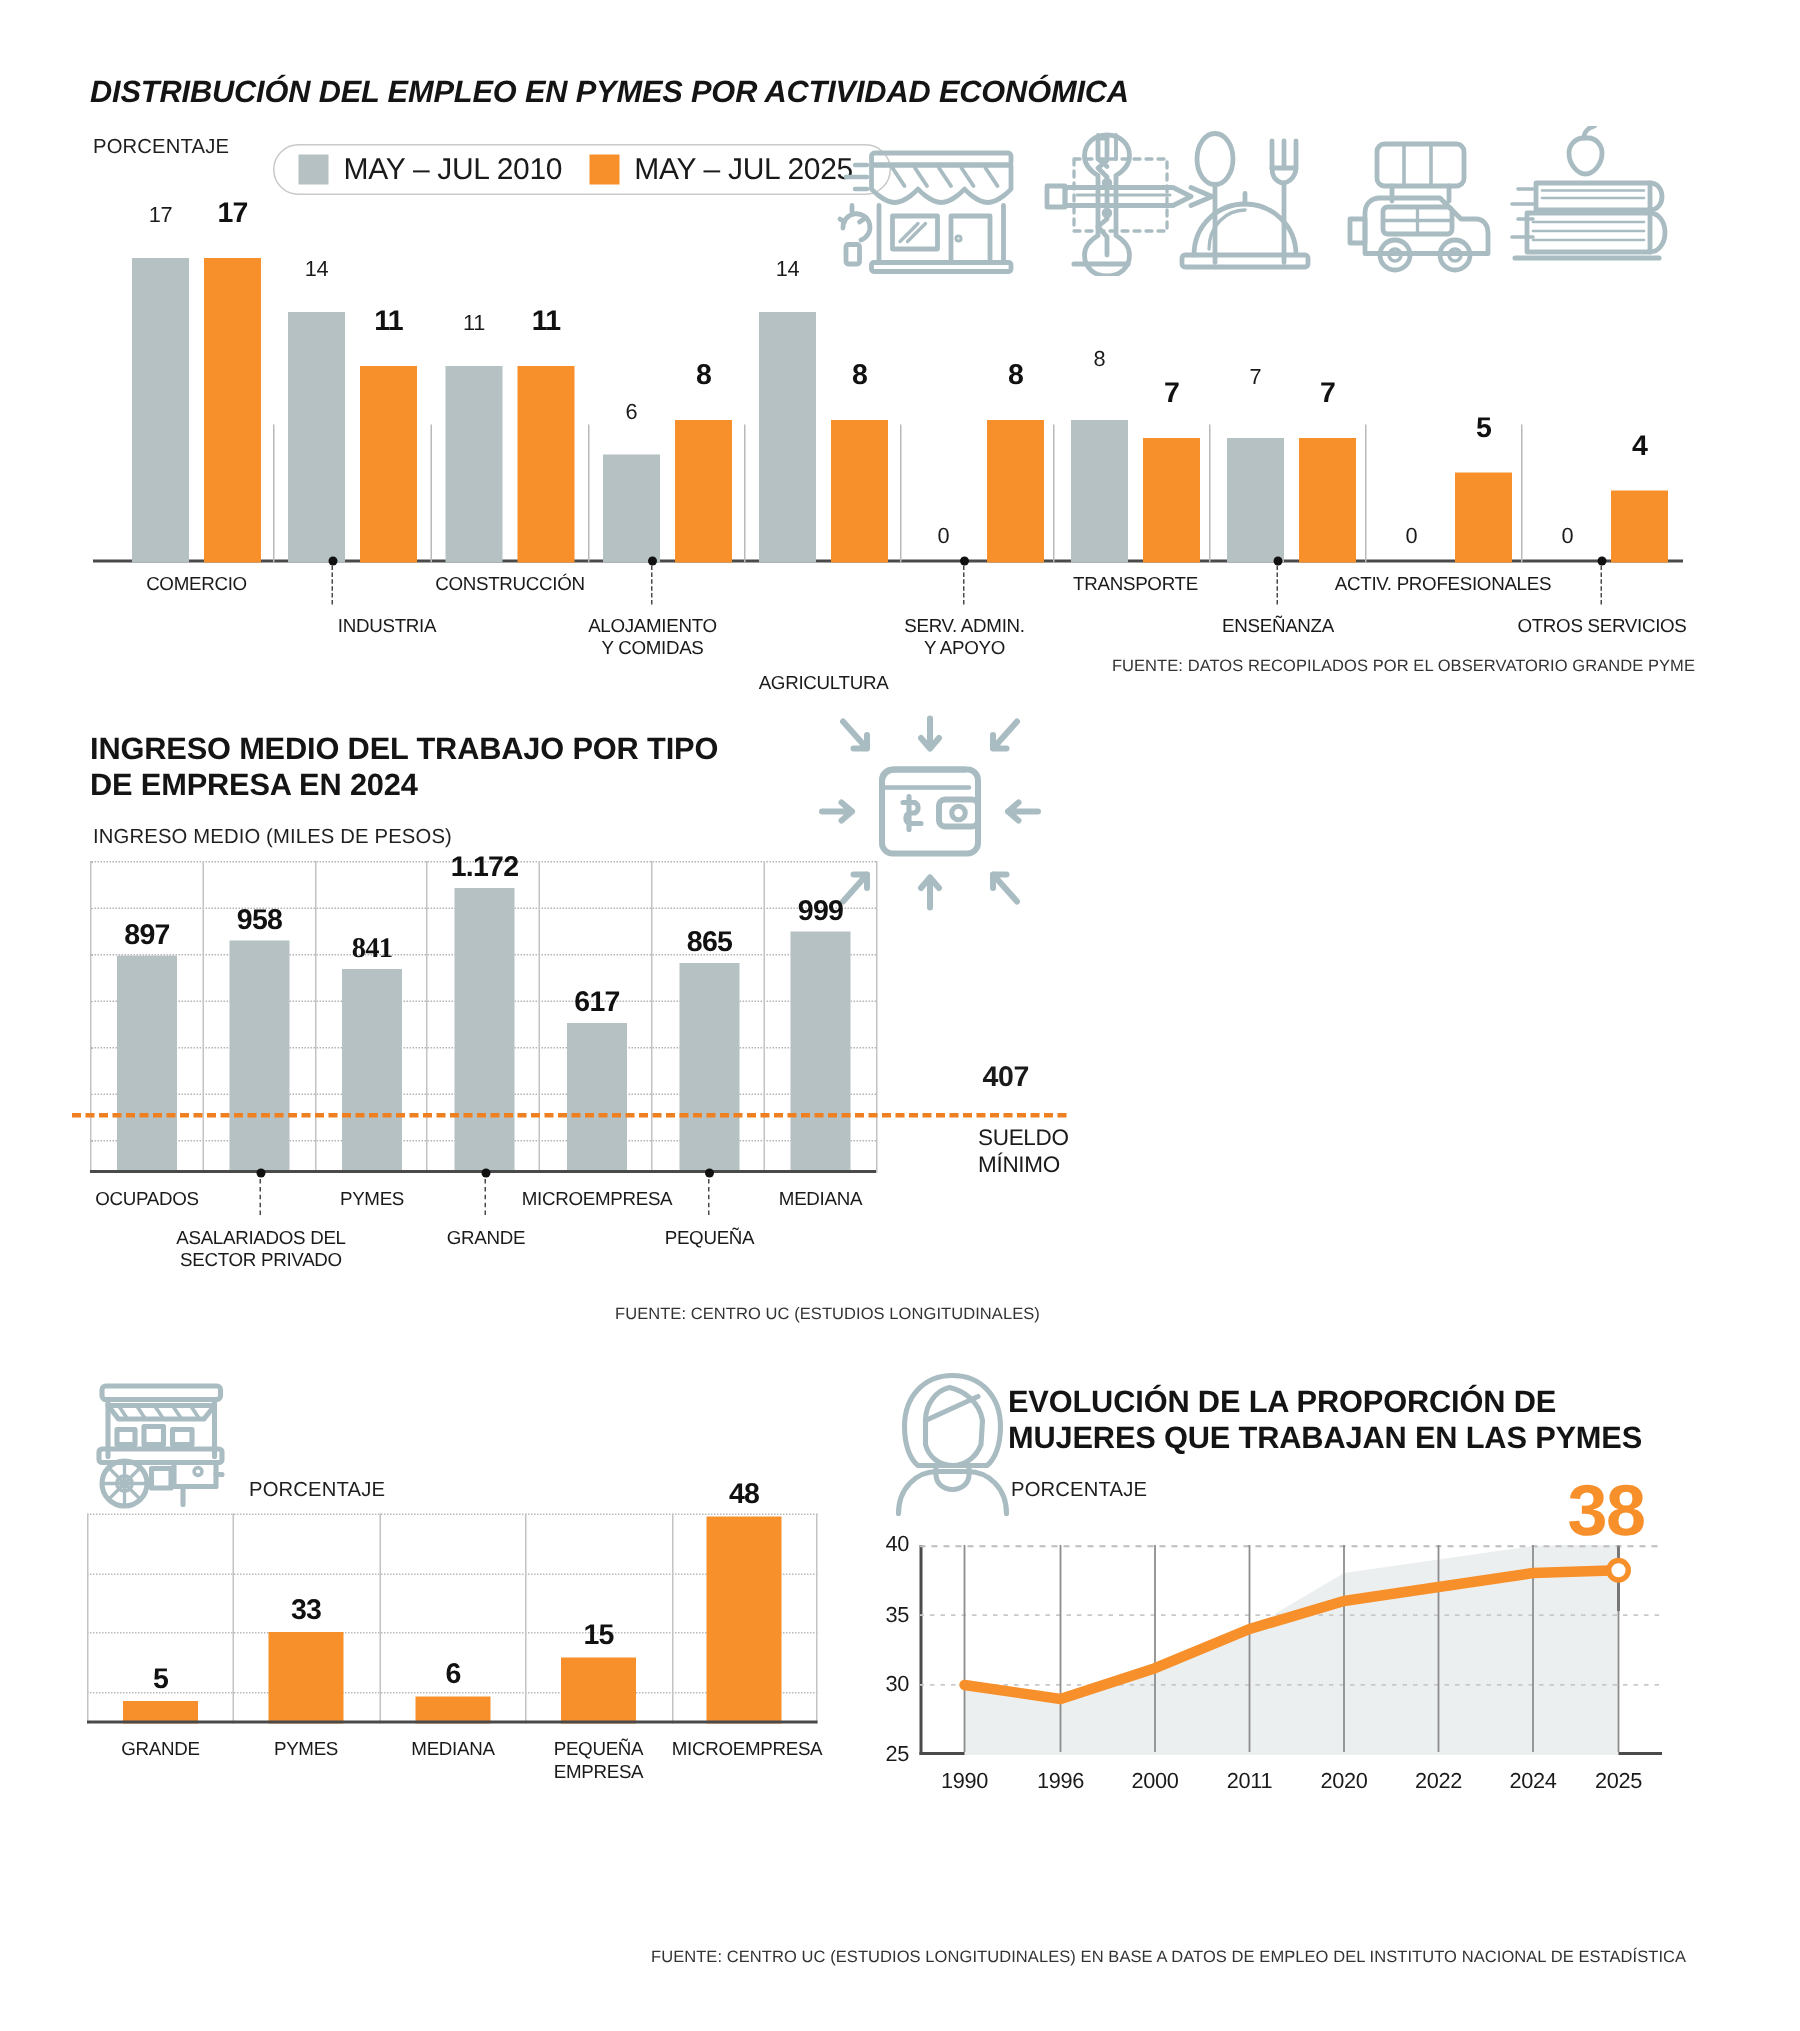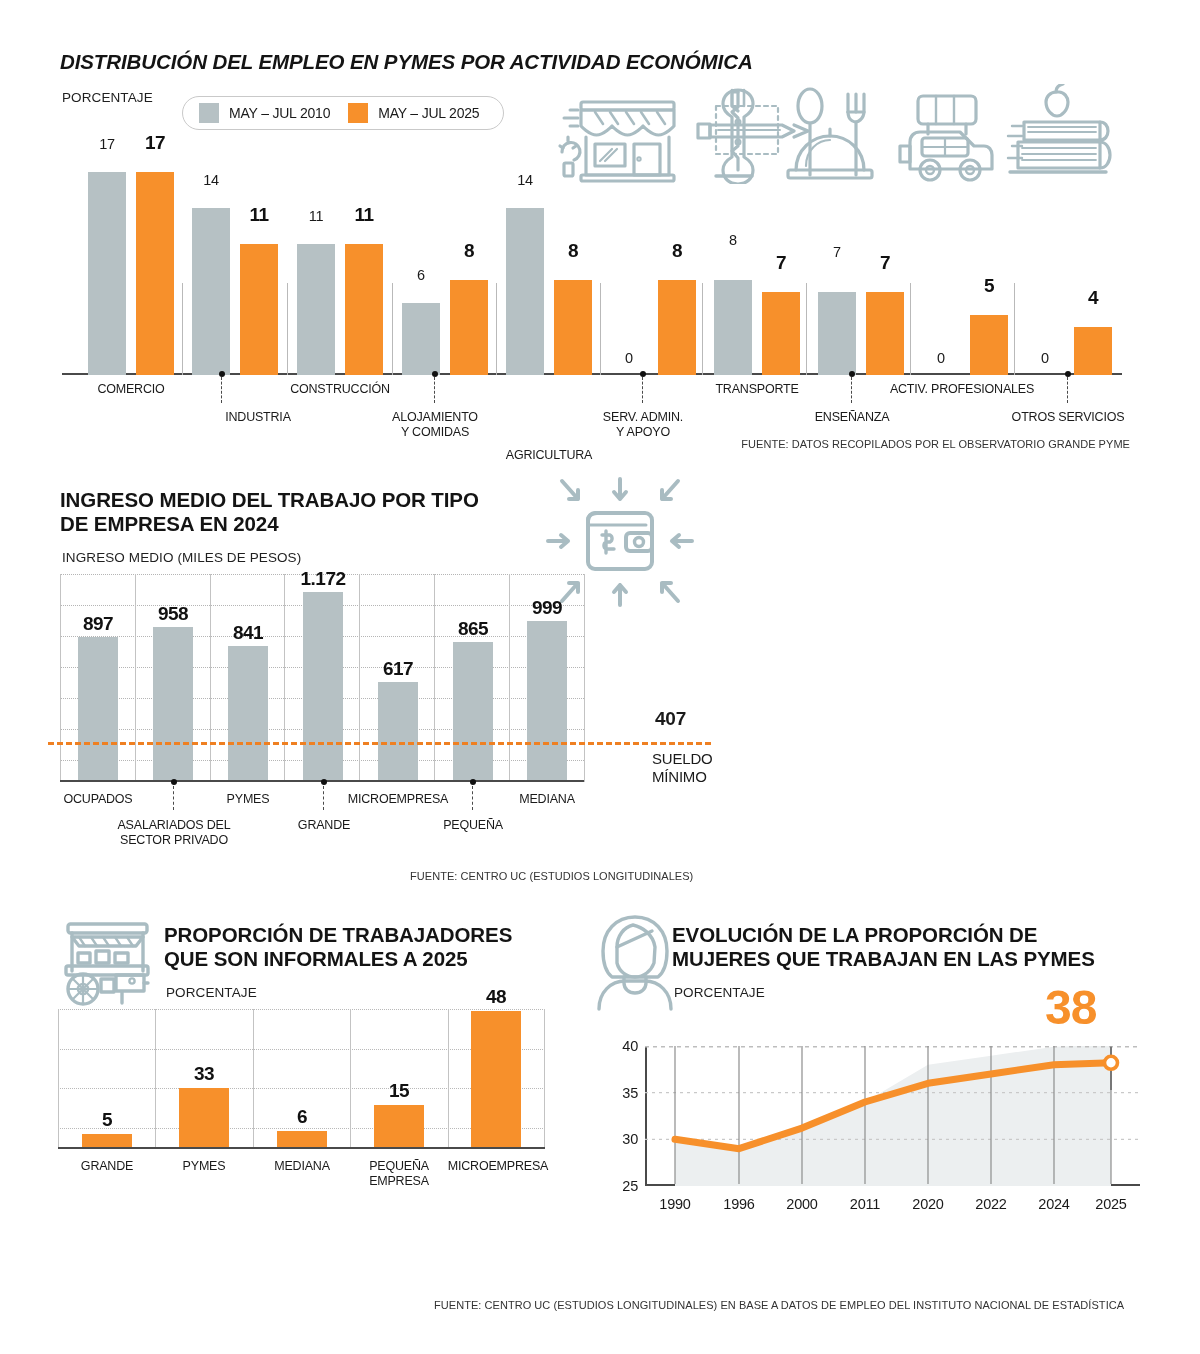--- a/index.html
+++ b/index.html
@@ -41,21 +41,21 @@
   .baseline { position:absolute; height:2px; background:#4a4a4a; }
 
   
   #c1 { left:0; top:0; width:1200px; height:460px; }
   #c1 .title { position:absolute; left:60px; top:50px;font-style:italic; }
   #c1 .pct { position:absolute; left:62px; top:90px; }
   #c1 .legend {
     position:absolute; left:182px; top:96px; height:34px;
     border:1px solid #c9c9c9; border-radius:17px;
     display:flex; align-items:center; gap:10px; padding:0 16px;
-    font-size:14px; color:#1a1a1a;
+    font-size:20px; color:#1a1a1a;
   }
   #c1 .legend .sw { width:20px; height:20px; display:inline-block; }
   #c1 .legend .lbl { margin-right:8px; }
   #c1 .plot { position:absolute; left:62px; top:160px; width:1060px; height:215px; }
   #c1 .icons { position:absolute; left:548px; top:84px; width:575px; height:100px; }
 
   
   #c2 { left:0; top:470px; width:1200px; height:430px; }
   #c2 .title { position:absolute; left:60px; top:18px; width:470px; }
   #c2 .sub2 { position:absolute; left:62px; top:80px; }
@@ -83,21 +83,21 @@
 
   
   #c4 { left:585px; top:905px; width:615px; height:420px; }
   #c4 .woman { position:absolute; left:8px; top:8px; width:84px; height:98px; }
   #c4 .title { position:absolute; left:87px; top:18px; width:470px; }
   #c4 .sub4 { position:absolute; left:89px; top:80px; }
   #c4 .big38 {
     position:absolute; left:460px; top:75px; font-size:48px; font-weight:bold;
     color:#f7902b; letter-spacing:-1px;
   }
-  #c4 .plot { position:absolute; left:60px; top:125px; width:495px; height:140px;margin-top:16px; }
+  #c4 .plot { position:absolute; left:28px; top:125px; width:495px; height:140px; }
   #c4 .ytick { position:absolute; right:100%; margin-right:7px; font-size:14.5px; transform:translateY(-50%); color:#1a1a1a; }
   #c4 .xtick { position:absolute; top:150px; font-size:14.5px; transform:translateX(-50%); color:#1a1a1a; }
   #c4 .axisline { position:absolute; background:#4a4a4a; }
   .srcline { position:absolute; }
 </style>
 </head>
 <body>
 
 <div class="panel" id="c1">
 
@@ -337,21 +337,21 @@
     <div class="bar-gray" style="left:18px;  width:40px; height:145px;"></div>
     <div class="bar-gray" style="left:93px;  width:40px; height:155px;"></div>
     <div class="bar-gray" style="left:168px; width:40px; height:136px;"></div>
     <div class="bar-gray" style="left:243px; width:40px; height:190px;"></div>
     <div class="bar-gray" style="left:318px; width:40px; height:100px;"></div>
     <div class="bar-gray" style="left:393px; width:40px; height:140px;"></div>
     <div class="bar-gray" style="left:467px; width:40px; height:161px;"></div>
 
     <div class="vlabel-bd cond" style="left:13px;  width:50px; top:39px;">897</div>
     <div class="vlabel-bd cond" style="left:88px;  width:50px; top:29px;">958</div>
-    <div class="vlabel-bd cond" style="left:163px; width:50px; top:48px;">841</div>
+    <div class="vlabel-bd cond" style="left:163px; width:50px; top:48px;font-family:Liberation Serif, serif;">841</div>
     <div class="vlabel-bd cond" style="left:232px; width:62px; top:-6px;">1.172</div>
     <div class="vlabel-bd cond" style="left:313px; width:50px; top:84px;">617</div>
     <div class="vlabel-bd cond" style="left:388px; width:50px; top:44px;">865</div>
     <div class="vlabel-bd cond" style="left:462px; width:50px; top:23px;">999</div>
 
     <div class="baseline" style="left:0; bottom:0; width:524px;"></div>
   </div>
 
   <div class="minline"></div>
   <div class="minval cond">407</div>
@@ -398,24 +398,20 @@
       <circle cx="23" cy="74" r="15"></circle>
       <circle cx="23" cy="74" r="5" stroke-width="2.6"></circle>
       <path d="M23 59v30M8 74h30M13 64l20 20M33 64l-20 20" stroke-width="2.2"></path>
       <rect x="41" y="64" width="13" height="13"></rect>
       <path d="M56 60h28v16H56z"></path>
       <circle cx="72" cy="66" r="2.6" stroke-width="2.4"></circle>
       <path d="M62 77v11M88 68h-4"></path>
     </svg>
   </div>
 
-  <div class="title h1 cond">
-    <span>PROPORCIÓN DE TRABAJADORES</span><br>
-    <span>QUE SON INFORMALES A 2025</span>
-  </div>
   <div class="sub3 sub cond">PORCENTAJE</div>
 
   <div class="frame">
     <div class="grid" style="top:0;"></div>
     <div class="grid" style="top:39.5px;"></div>
     <div class="grid" style="top:79px;"></div>
     <div class="grid" style="top:118.5px;"></div>
     <div class="vline" style="left:0;"></div>
     <div class="vline" style="left:97.4px;"></div>
     <div class="vline" style="left:194.8px;"></div>

